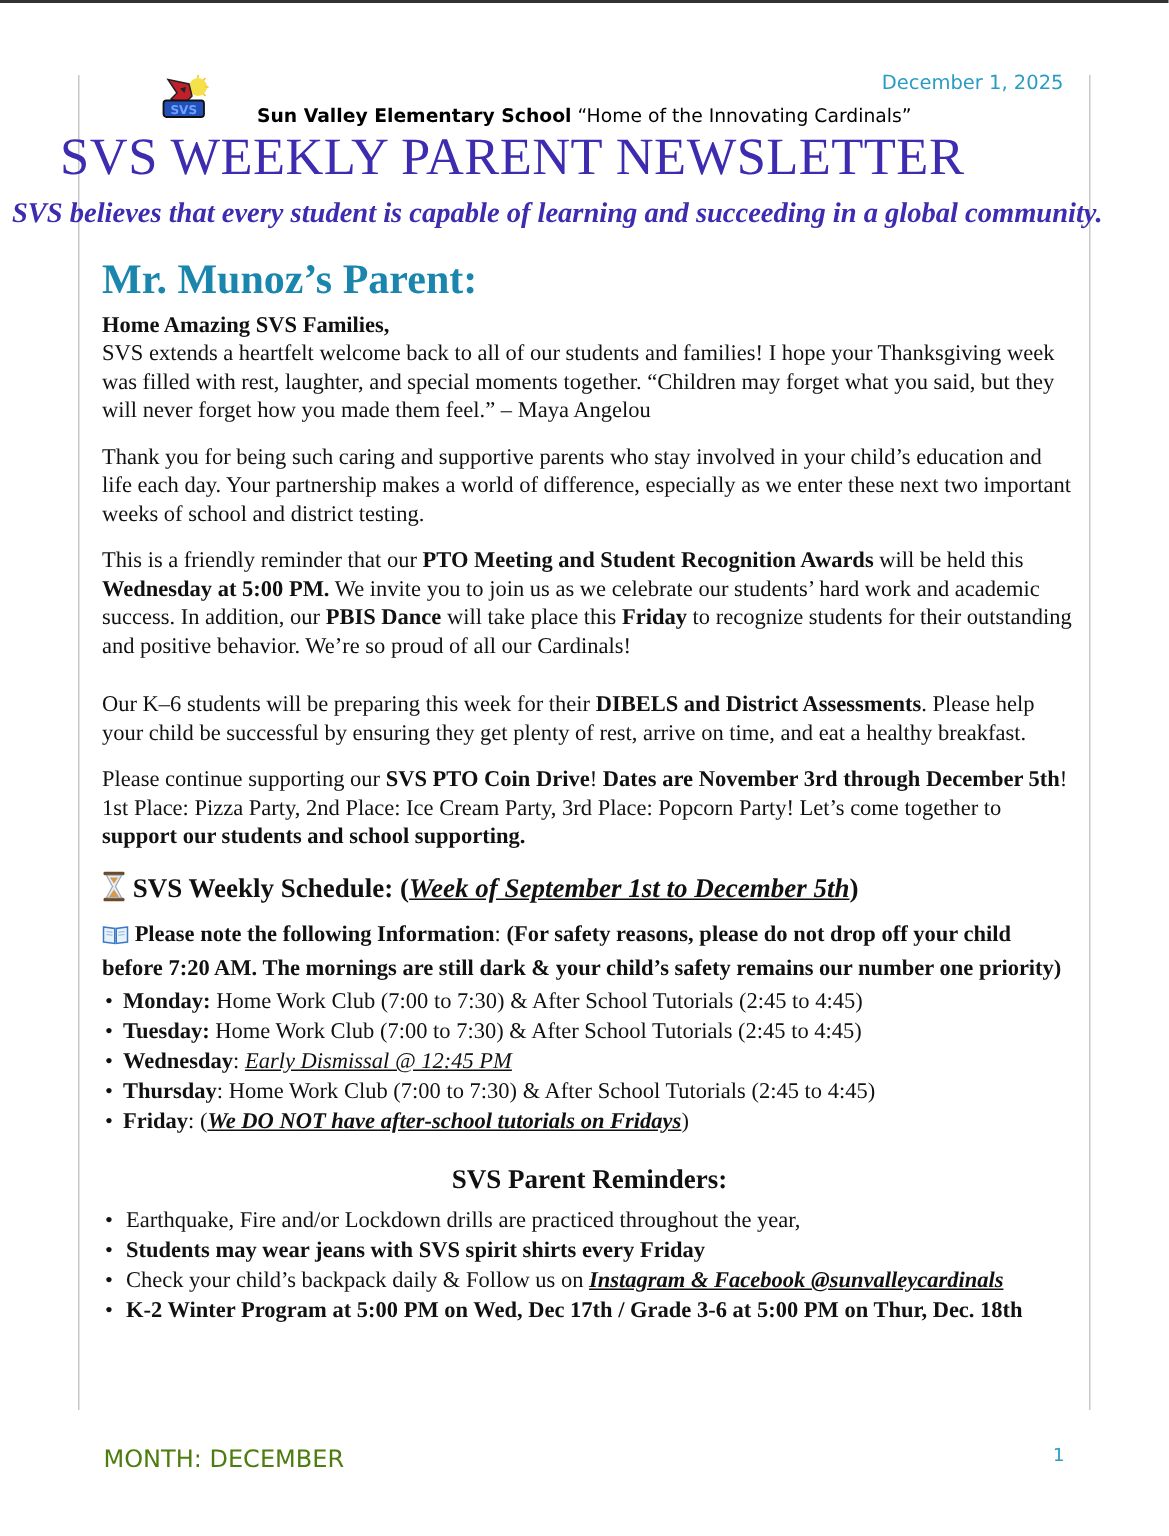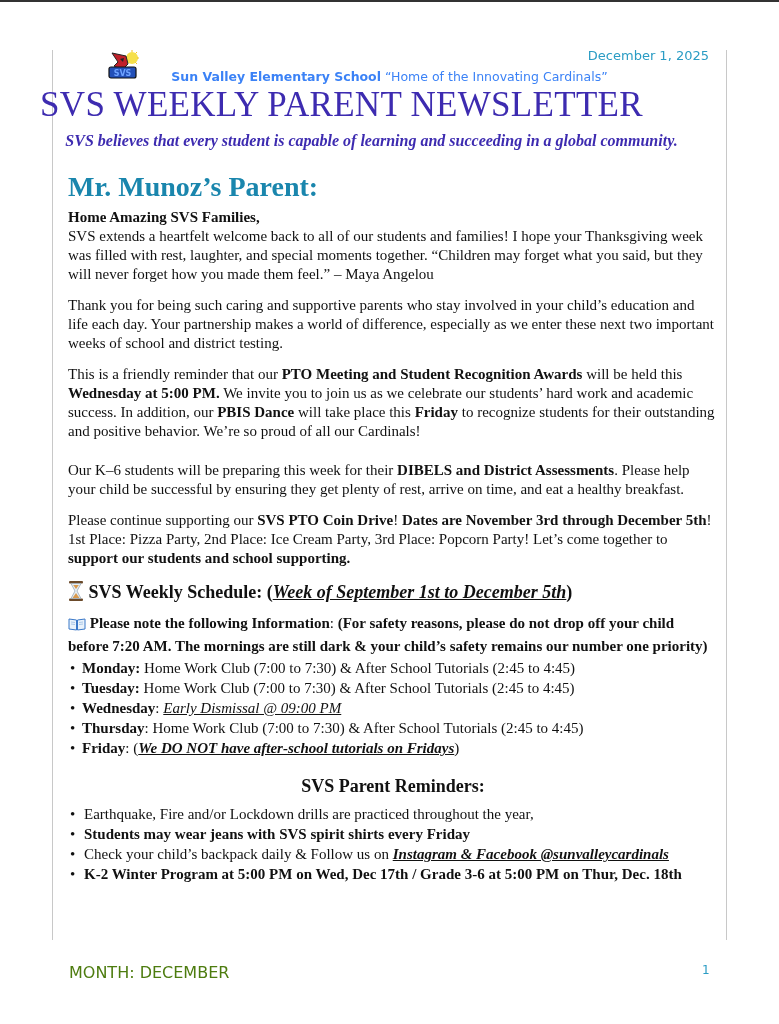--- a/index.html
+++ b/index.html
@@ -6,24 +6,24 @@
     body {
       width: 779px; height: 1024px; background: #ffffff; position: relative; overflow: hidden;
       font-family: "Liberation Serif", serif; color: #111;
     }
     .topbar { position: absolute; left: 0; top: 0; width: 779px; height: 2px; background: #333; }
     .page-border-left { position: absolute; left: 52px; top: 50px; width: 1px; height: 890px; background: #c8c8c8; }
     .page-border-right { position: absolute; left: 726px; top: 50px; width: 1px; height: 890px; background: #c8c8c8; }
 
     .date { position: absolute; right: 70px; top: 48px; font-family: "DejaVu Sans", sans-serif; font-size: 13px; color: #2a9cc4; }
     .logo { position: absolute; left: 106px; top: 50px; width: 34px; height: 30px; }
-    .school-line { position: absolute; left: 0; width: 779px; top: 69px; text-align: center; font-family: "DejaVu Sans", sans-serif; font-size: 12.5px; color: #3b82f6; }
+    .school-line { position: absolute; left: 0; width: 779px; top: 69px; text-align: center; font-family: "DejaVu Sans", sans-serif; font-size: 12.5px; color: #000000; }
     .school-line b { font-weight: bold; }
     .title { position: absolute; left: 0; width: 683px; top: 85px; text-align: center; font-family: "Liberation Serif", serif; font-size: 35px; color: #3d2bb0; letter-spacing: 0.3px; }
-    .motto { position: absolute; left: 0; width: 743px; top: 132px; text-align: center; font-family: "Liberation Serif", serif; font-size: 16px; font-weight: bold; font-style: italic; color: #3d2bb0; }
+    .motto { position: absolute; left: 0; width: 743px; top: 132px; text-align: center; font-family: "Liberation Serif", serif; font-size: 19px; font-weight: bold; font-style: italic; color: #3d2bb0; }
 
     .content { position: absolute; left: 68px; top: 170px; width: 650px; font-size: 15px; line-height: 19px; }
     .corner-title { font-size: 28px; font-weight: bold; color: #1a86ad; line-height: 34px; margin: 0 0 4px 0; }
     p { margin: 0 0 12px 0; }
     .greeting { font-weight: bold; }
     .sched-title { font-size: 18px; font-weight: bold; line-height: 24px; margin-top: 6px; margin-bottom: 6px; }
     .sched-title .u { font-style: italic; text-decoration: underline; }
     .note { font-weight: bold; line-height: 20px; margin-bottom: 2px; }
     .note .plain { font-weight: normal; }
     ul { margin: 0; padding: 0; list-style: none; }
@@ -102,21 +102,21 @@
             <line x1="11" y1="7.5" x2="15" y2="7"></line>
           </g>
       </svg>
     </span>
     <span>Please note the following Information</span><span class="plain">: </span><span>(For safety reasons, please do not drop off your child before 7:20 AM. The mornings are still dark &amp; your child’s safety remains our number one priority)</span>
   </div>
 
   <ul>
     <li><b>Monday:</b><span> Home Work Club (7:00 to 7:30) &amp; After School Tutorials (2:45 to 4:45)</span></li>
     <li><b>Tuesday:</b><span> Home Work Club (7:00 to 7:30) &amp; After School Tutorials (2:45 to 4:45)</span></li>
-    <li><b>Wednesday</b><span>: </span><span class="ui">Early Dismissal @ 09:00 PM </span></li>
+    <li><b>Wednesday</b><span>: </span><span class="ui">Early Dismissal @ 12:45 PM </span></li>
     <li><b>Thursday</b><span>: Home Work Club (7:00 to 7:30) &amp; After School Tutorials (2:45 to 4:45)</span></li>
     <li><b>Friday</b><span>: (</span><span class="uib">We DO NOT have after-school tutorials on Fridays</span><span>)</span></li>
   </ul>
 
   <div class="reminders-title">SVS Parent Reminders:</div>
   <ul class="reminders">
     <li><span>Earthquake, Fire and/or Lockdown drills are practiced throughout the year,</span></li>
     <li><b>Students may wear jeans with SVS spirit shirts every Friday</b></li>
     <li><span>Check your child’s backpack daily &amp; Follow us on </span><span class="uib">Instagram &amp; Facebook @sunvalleycardinals </span></li>
     <li><b> K-2 Winter Program at 5:00 PM on Wed, Dec 17th / Grade 3-6 at 5:00 PM on Thur, Dec. 18th</b></li>

